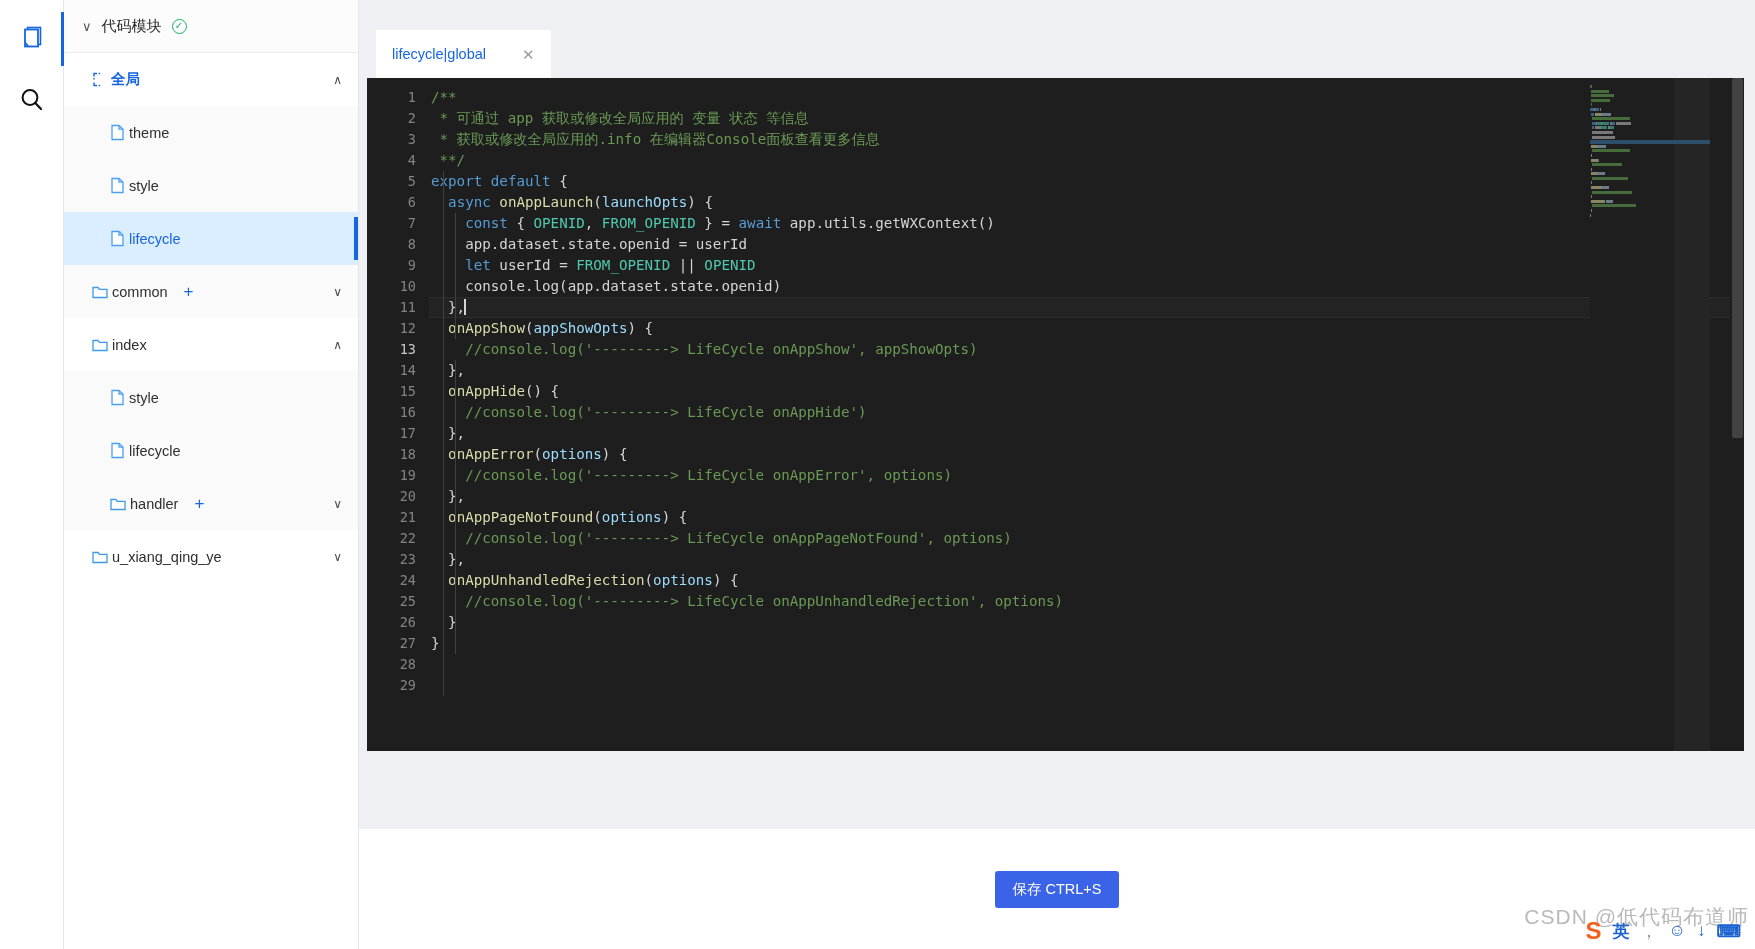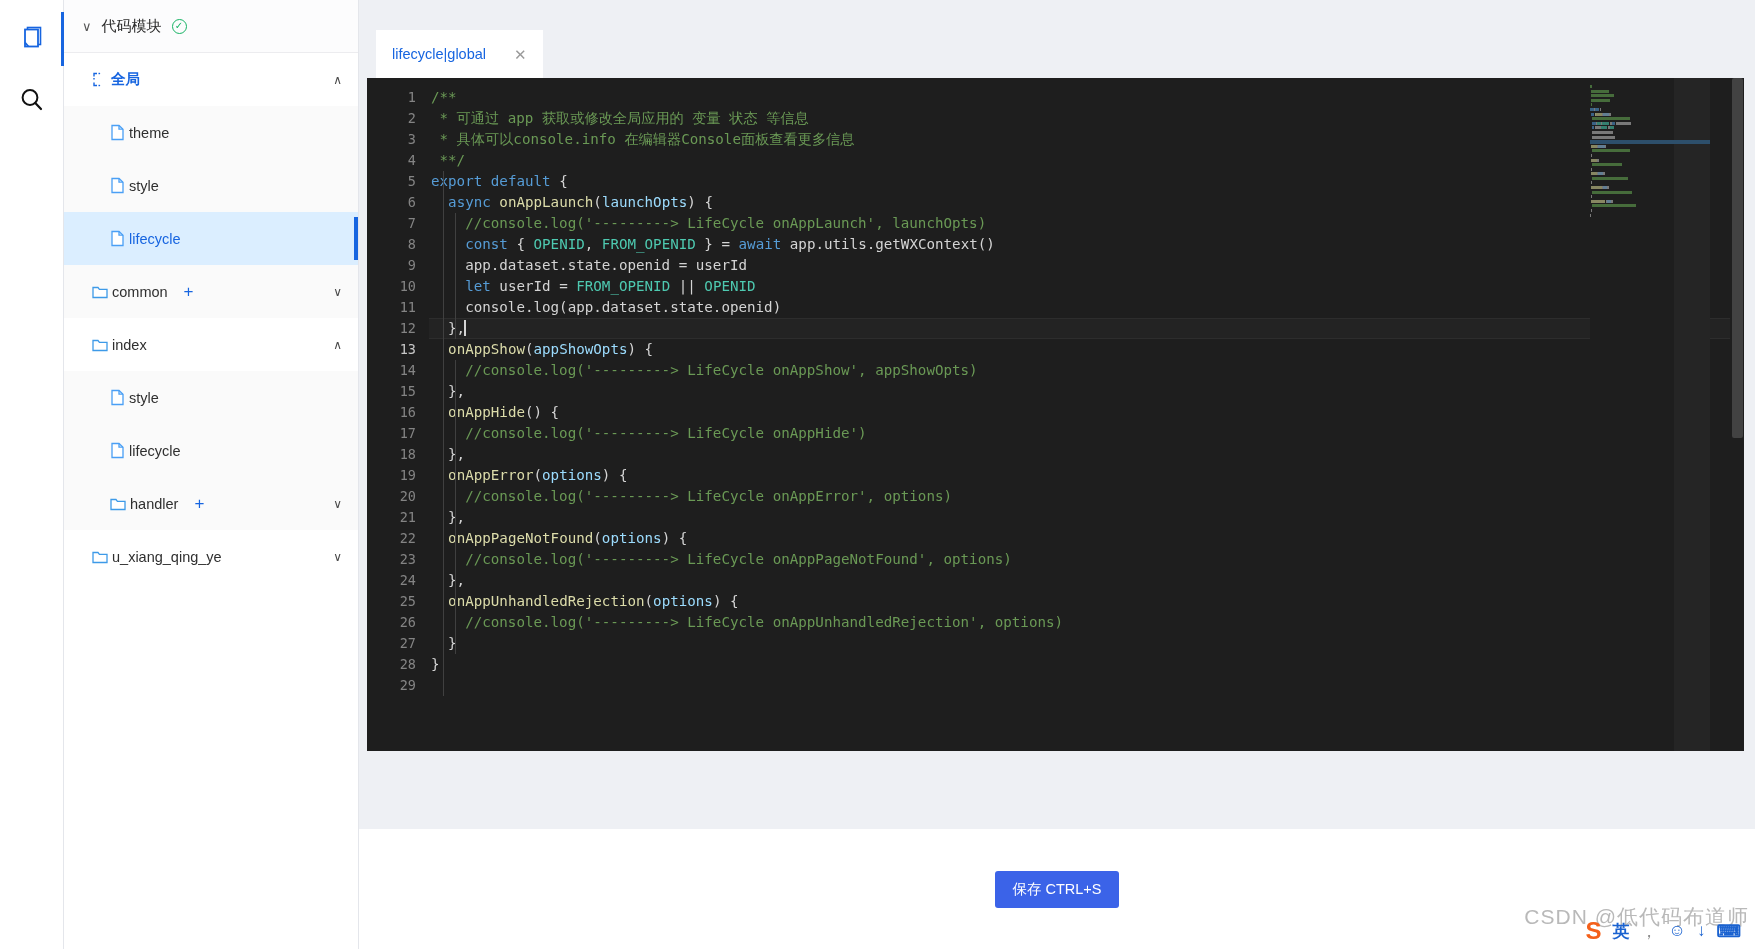--- a/index.html
+++ b/index.html
@@ -63,21 +63,21 @@
   .ico { margin-right:4px; display:inline-flex; align-items:center; }
   .ind-1 { padding-left:28px; }
   .ind-2 { padding-left:46px; }
 
   
   .main { flex:1 1 auto; height:949px; background:#eef0f4; display:flex; flex-direction:column;
           position:relative; overflow:hidden; }
   .tabbar { height:78px; flex:0 0 78px; display:flex; align-items:flex-end; padding-left:17px; }
   .tab {
     background:#fff; height:48px; min-width:142px; padding:0 16px;
-    display:flex; align-items:center; gap:28px; cursor:pointer;
+    display:flex; align-items:center; gap:36px; cursor:pointer;
   }
   .tab-label { color:#1765e0; font-size:14.5px; }
   .tab-x { color:#9a9a9a; font-size:15px; line-height:1; cursor:pointer; }
 
   .editor-wrap { flex:1 1 auto; padding:0 11px 0 8px; position:relative; }
   .editor {
     position:relative; height:673px; background:#1e1e1e; overflow:hidden;
     display:flex;
   }
   .gutter {
@@ -316,25 +316,24 @@
             <div class="ln">24</div>
             <div class="ln">25</div>
             <div class="ln">26</div>
             <div class="ln">27</div>
             <div class="ln">28</div>
             <div class="ln">29</div>
           </div>
         <div class="code" id="code">
             <div class="cl"><span class="cmt">/**</span></div>
             <div class="cl"><span class="cmt"> * 可通过 app 获取或修改全局应用的 变量 状态 等信息</span></div>
-            <div class="cl"><span class="cmt"> * 具体可以console.info 在编辑器Console面板查看更多信息</span></div>
+            <div class="cl"><span class="cmt"> * 获取或修改全局应用的.info 在编辑器Console面板查看更多信息</span></div>
             <div class="cl"><span class="cmt"> **/</span></div>
             <div class="cl"><span class="kw">export</span><span class="pln"> </span><span class="kw">default</span><span class="pln"> {</span></div>
             <div class="cl"><span class="pln">  </span><span class="kw">async</span><span class="pln"> </span><span class="fn">onAppLaunch</span><span class="pln">(</span><span class="prm">launchOpts</span><span class="pln">) {</span></div>
-            <div class="cl"><span class="cmt">    //console.log('---------&gt; LifeCycle onAppLaunch', launchOpts)</span></div>
             <div class="cl"><span class="pln">    </span><span class="kw">const</span><span class="pln"> { </span><span class="hl">OPENID</span><span class="pln">, </span><span class="hl">FROM_OPENID</span><span class="pln"> } = </span><span class="kw">await</span><span class="pln"> app.utils.getWXContext()</span></div>
             <div class="cl"><span class="pln">    app.dataset.state.openid = userId</span></div>
             <div class="cl"><span class="pln">    </span><span class="kw">let</span><span class="pln"> userId = </span><span class="hl">FROM_OPENID</span><span class="pln"> || </span><span class="hl">OPENID</span></div>
             <div class="cl"><span class="pln">    console.log(app.dataset.state.openid)</span></div>
             <div class="cl cur"><span class="pln">  },</span><span class="cursorbar"></span></div>
             <div class="cl"><span class="pln">  </span><span class="fn">onAppShow</span><span class="pln">(</span><span class="prm">appShowOpts</span><span class="pln">) {</span></div>
             <div class="cl"><span class="cmt">    //console.log('---------&gt; LifeCycle onAppShow', appShowOpts)</span></div>
             <div class="cl"><span class="pln">  },</span></div>
             <div class="cl"><span class="pln">  </span><span class="fn">onAppHide</span><span class="pln">() {</span></div>
             <div class="cl"><span class="cmt">    //console.log('---------&gt; LifeCycle onAppHide')</span></div>

